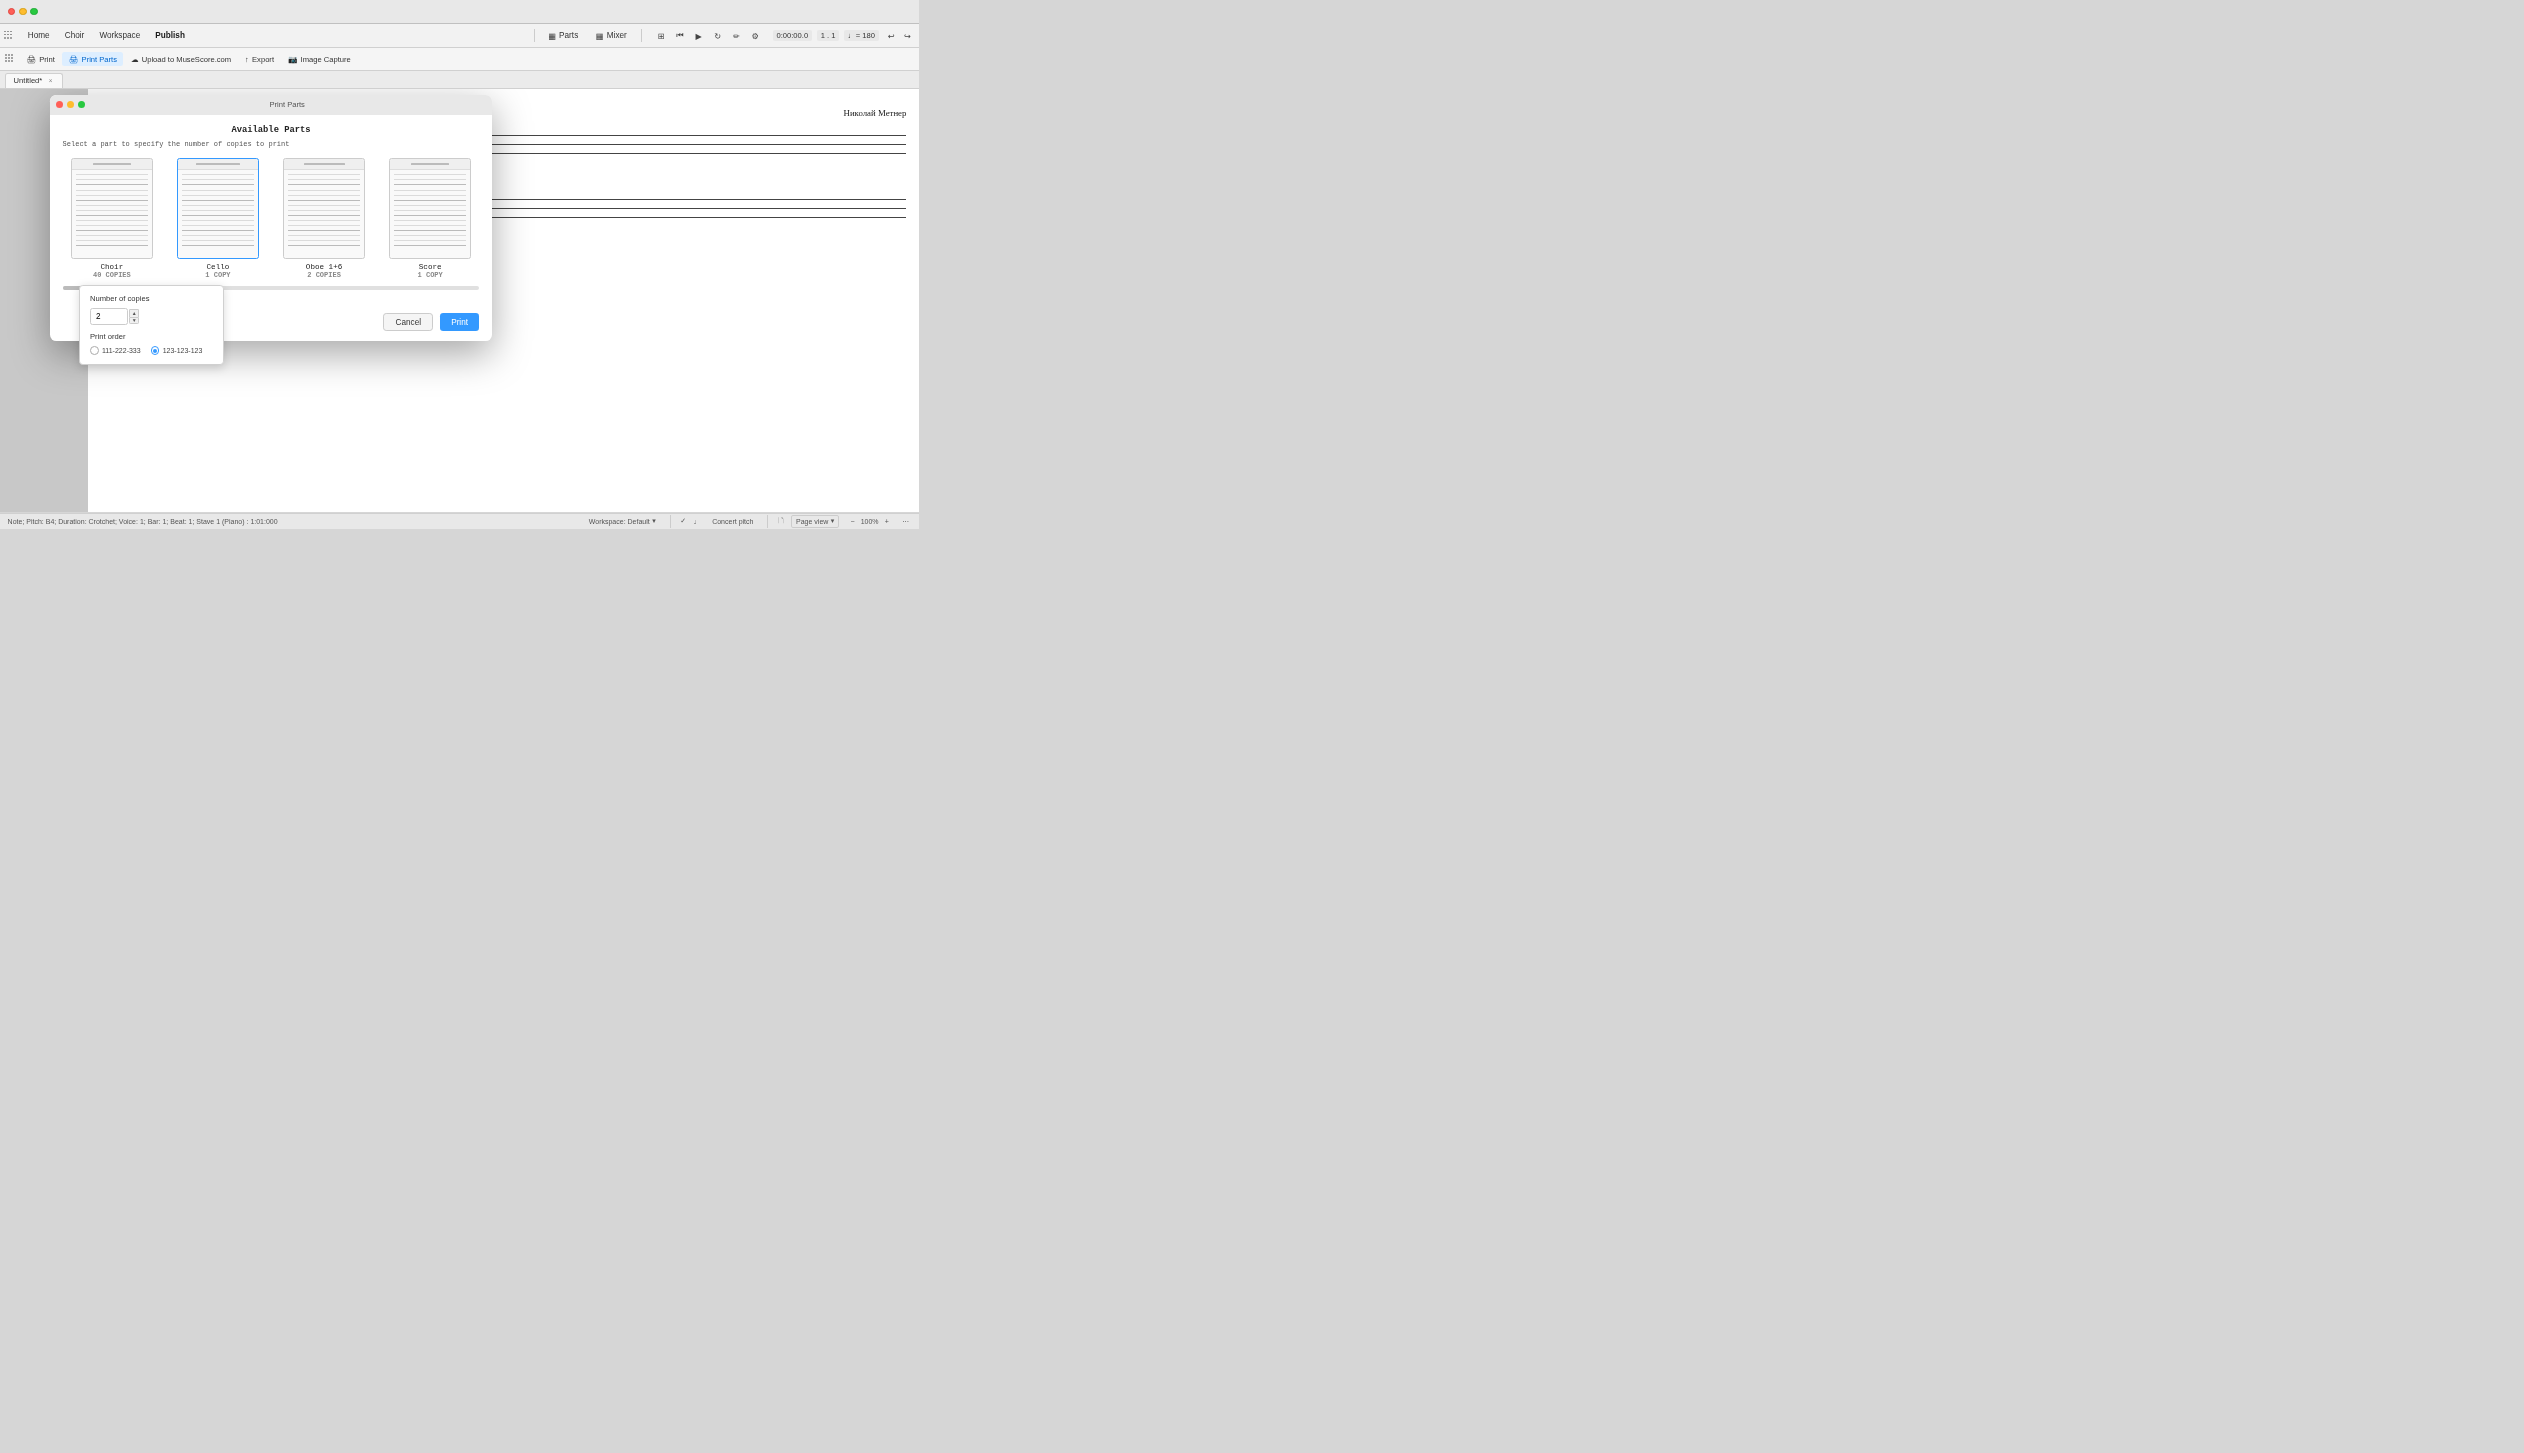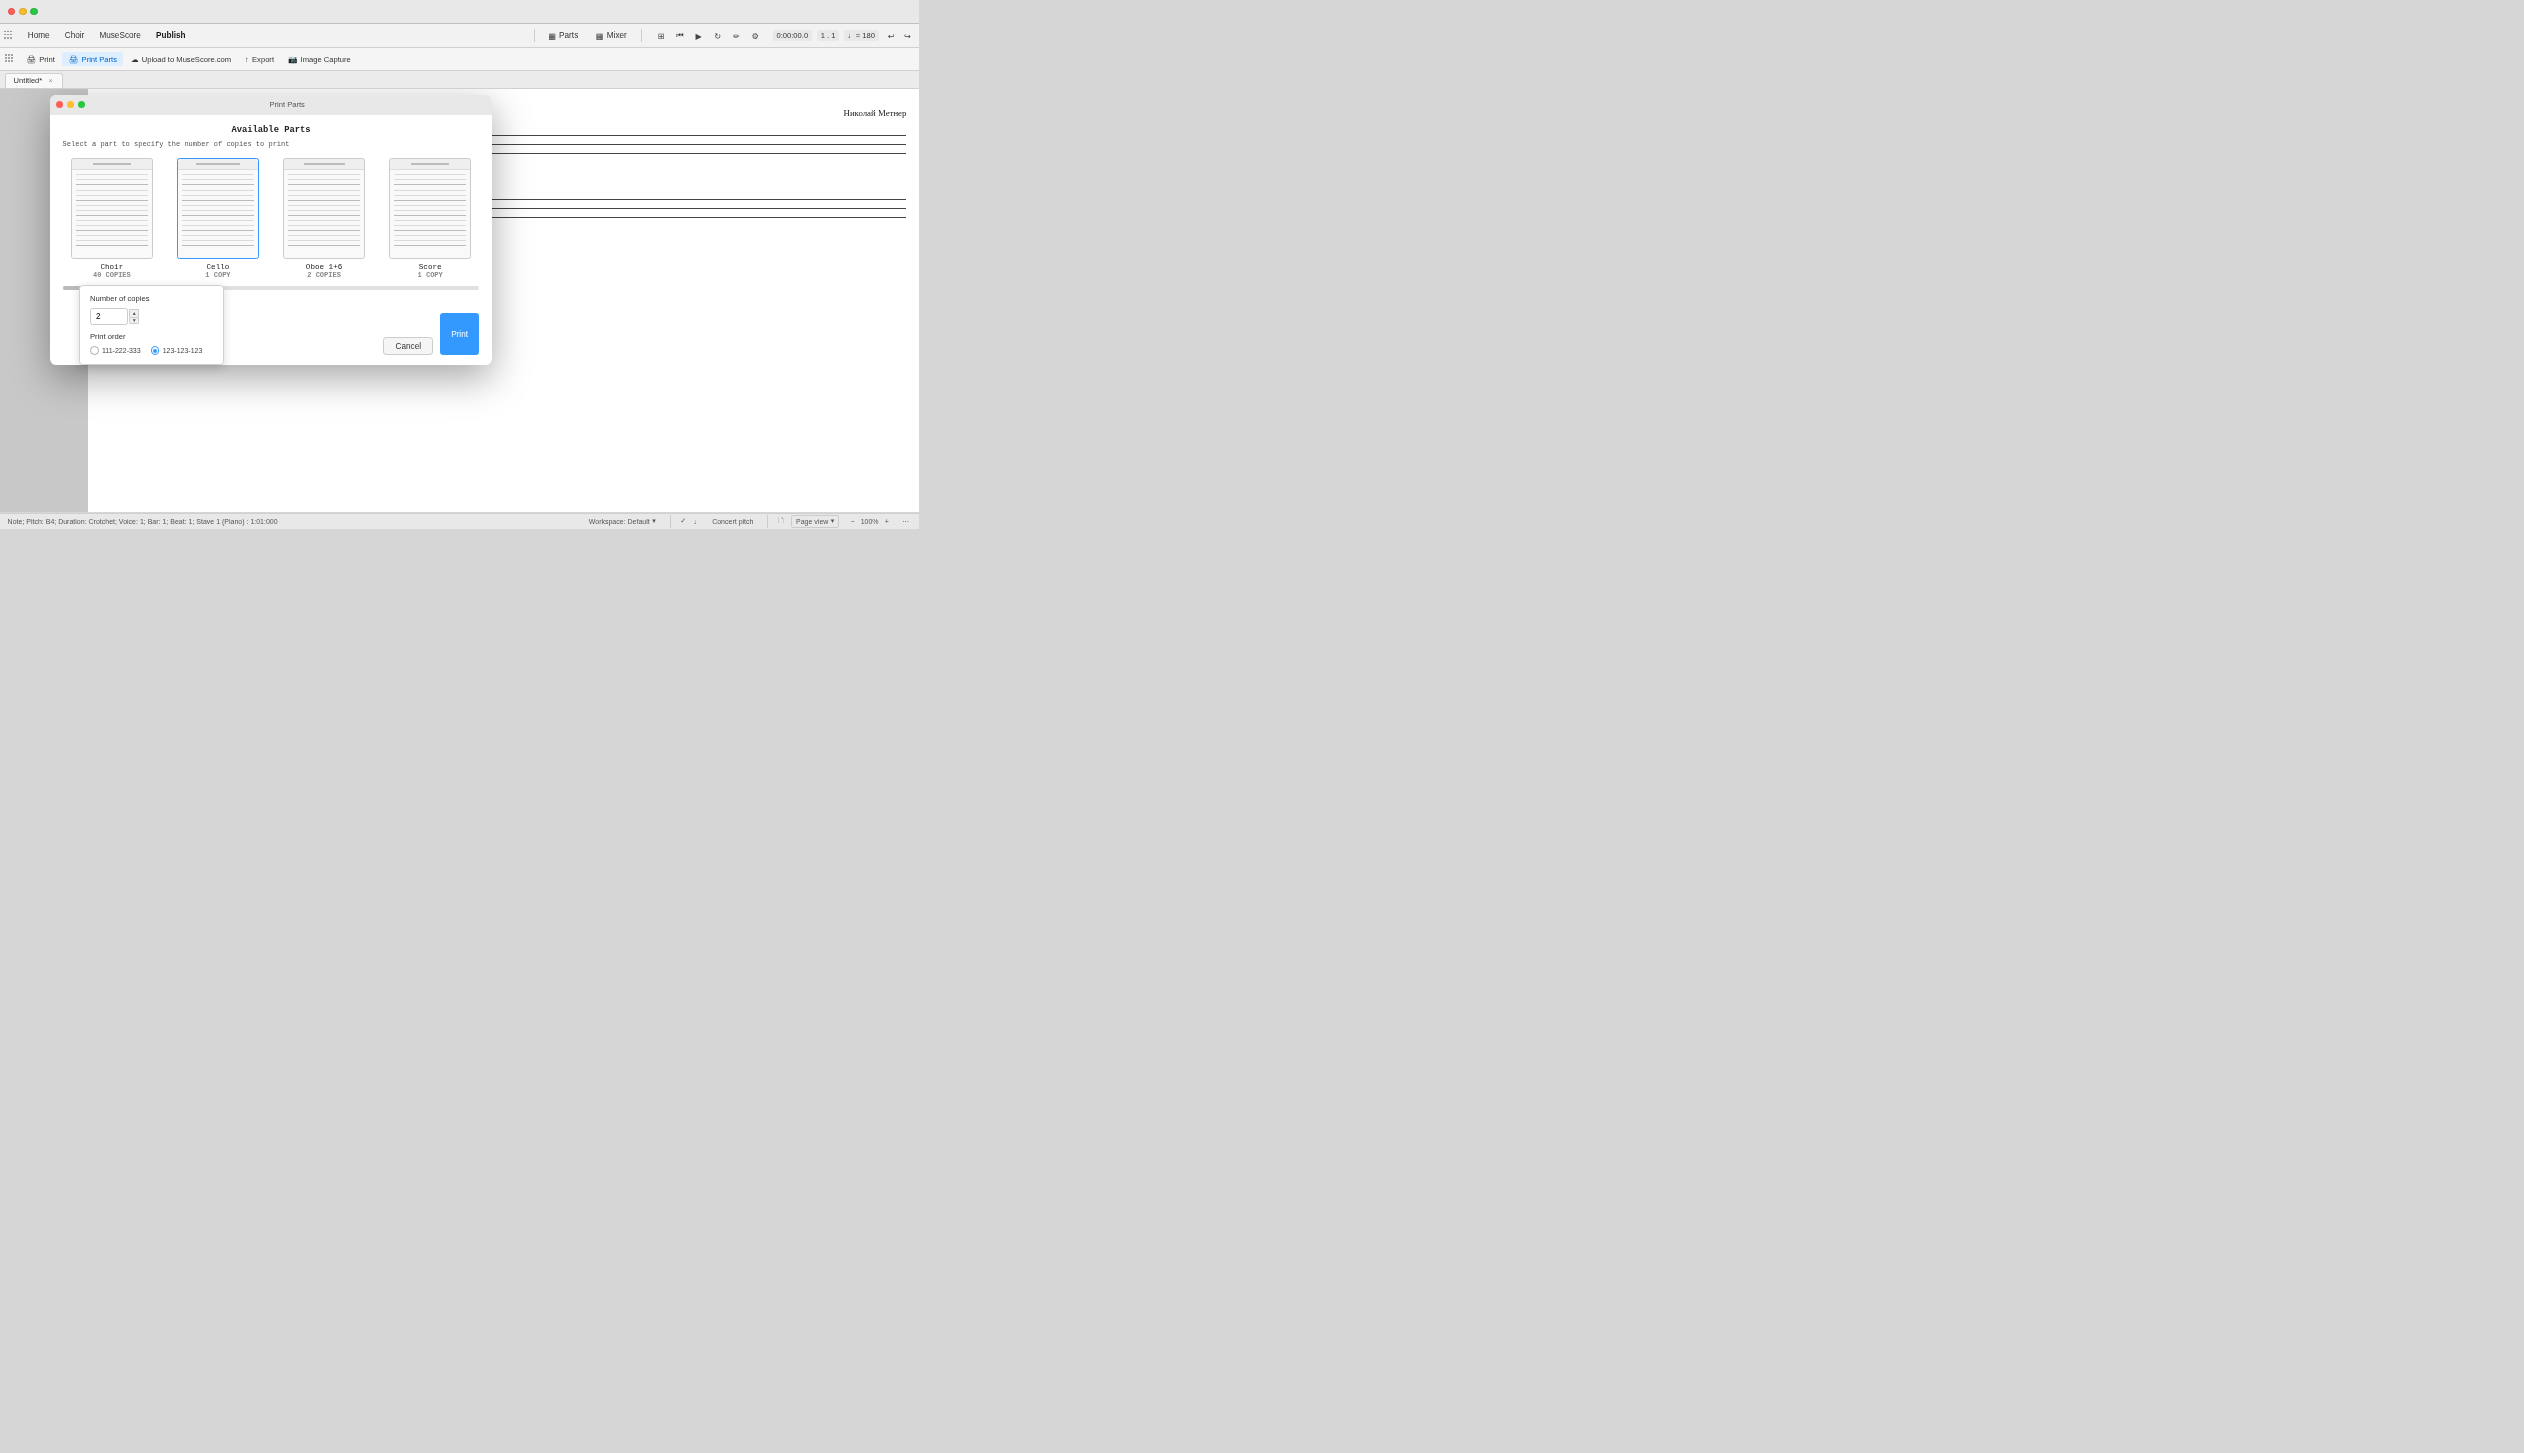--- a/index.html
+++ b/index.html
@@ -442,21 +442,20 @@
       padding: 0 12.6px 10px;
     }
     .btn-cancel {
       padding: 3.8px 11.4px;
       border: 0.6px solid #ccc;
       border-radius: 3.2px;
       background: #f5f5f5;
       cursor: pointer;
       font-size: 8.2px;
       color: #333;
-      margin-top: 24px;
     }
     .btn-print {
       padding: 3.8px 11.4px;
       border: none;
       border-radius: 3.2px;
       background: #3399ff;
       color: white;
       cursor: pointer;
       font-size: 8.2px;
       font-weight: 500;
@@ -559,21 +558,21 @@
       <div class="menu-grip-dot"></div>
     <div class="menu-grip-dot"></div>
       <div class="menu-grip-dot"></div>
       <div class="menu-grip-dot"></div>
     <div class="menu-grip-dot"></div>
       <div class="menu-grip-dot"></div>
       <div class="menu-grip-dot"></div>
   </div>
   <div class="menu-item">Home</div>
   <div class="menu-item">Choir</div>
-  <div class="menu-item">MuseScore</div>
+  <div class="menu-item">Workspace</div>
   <div class="menu-item active">Publish</div>
 
   <div class="menu-right">
     <div class="divider"></div>
     <div class="parts-btn">
       <span>▦</span>
       <span>Parts</span>
     </div>
     <div class="mixer-btn">
       <span>▦</span>

